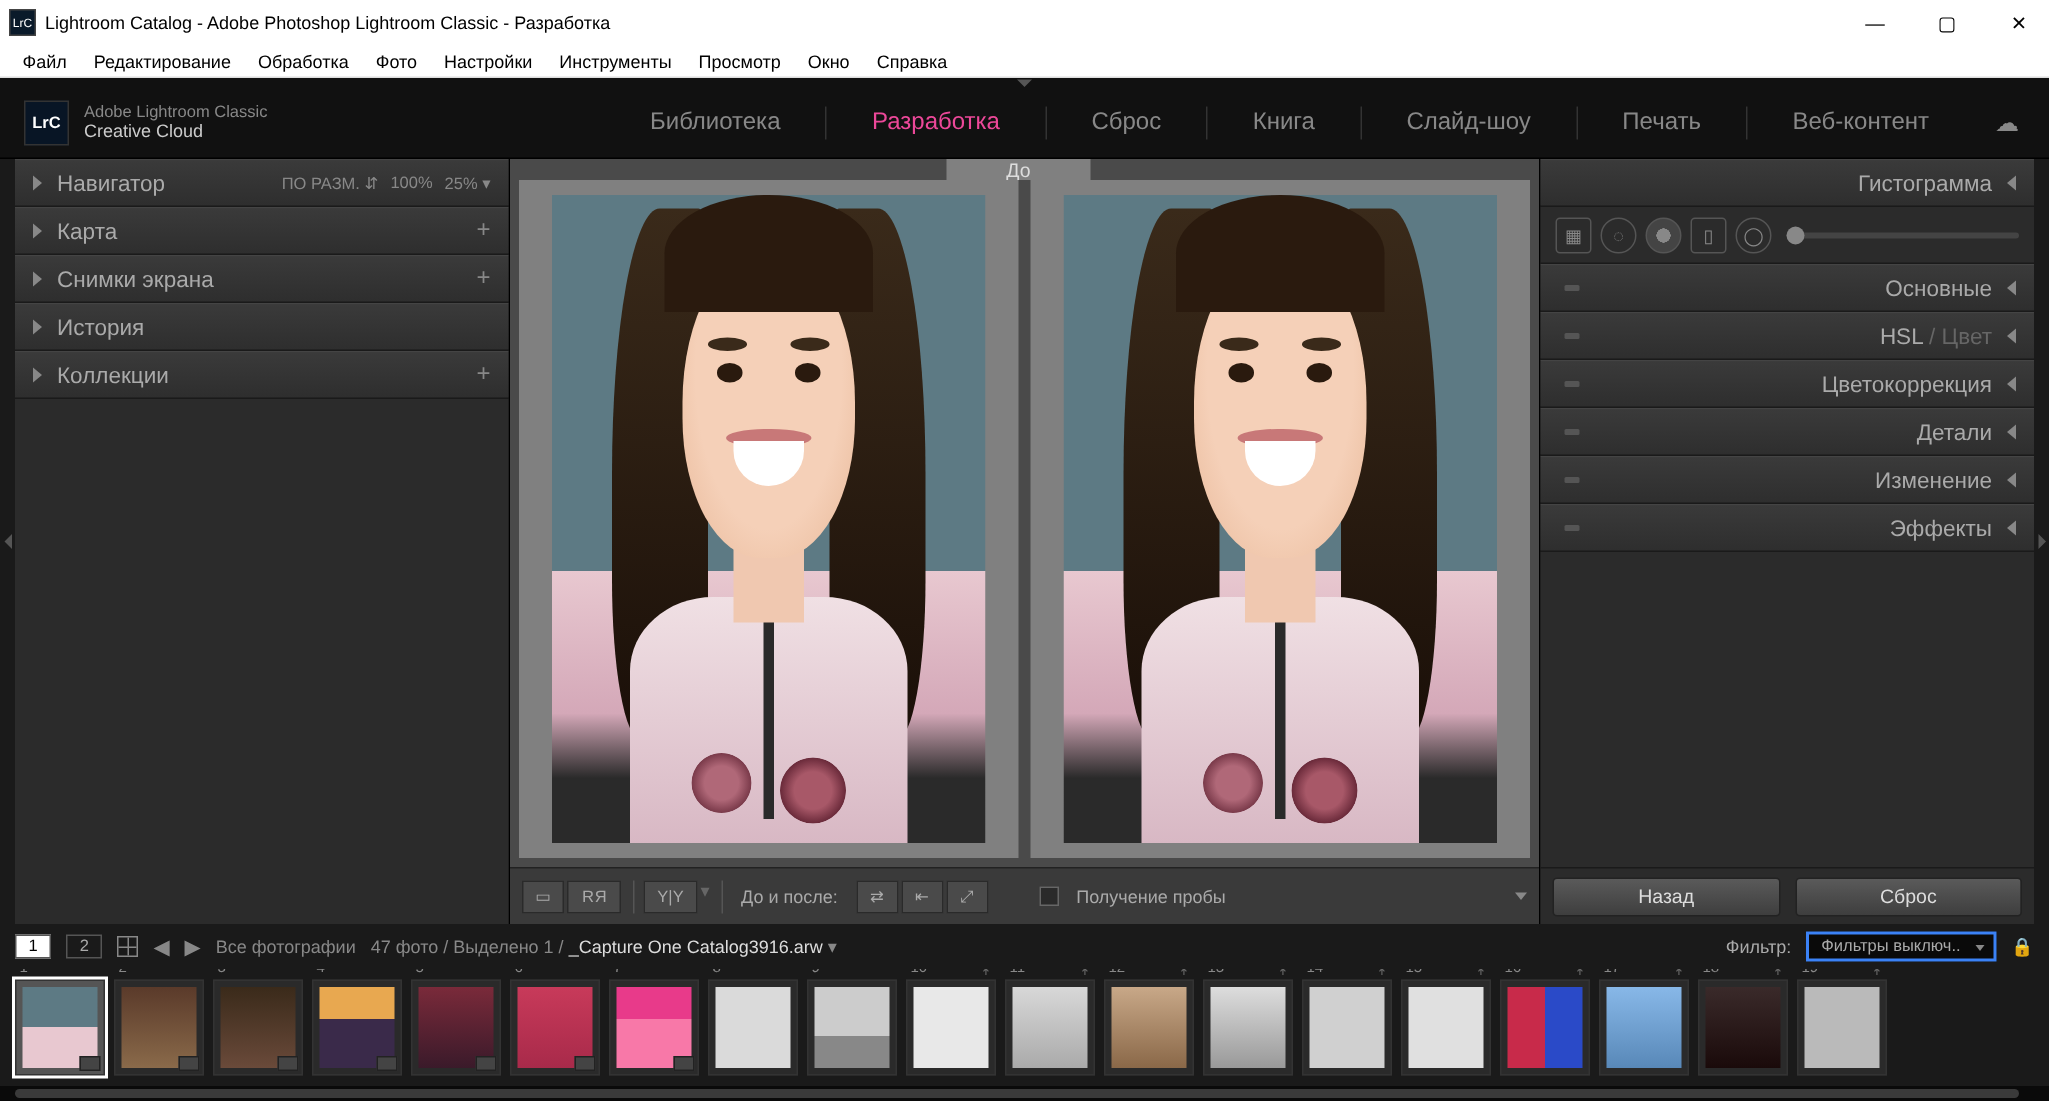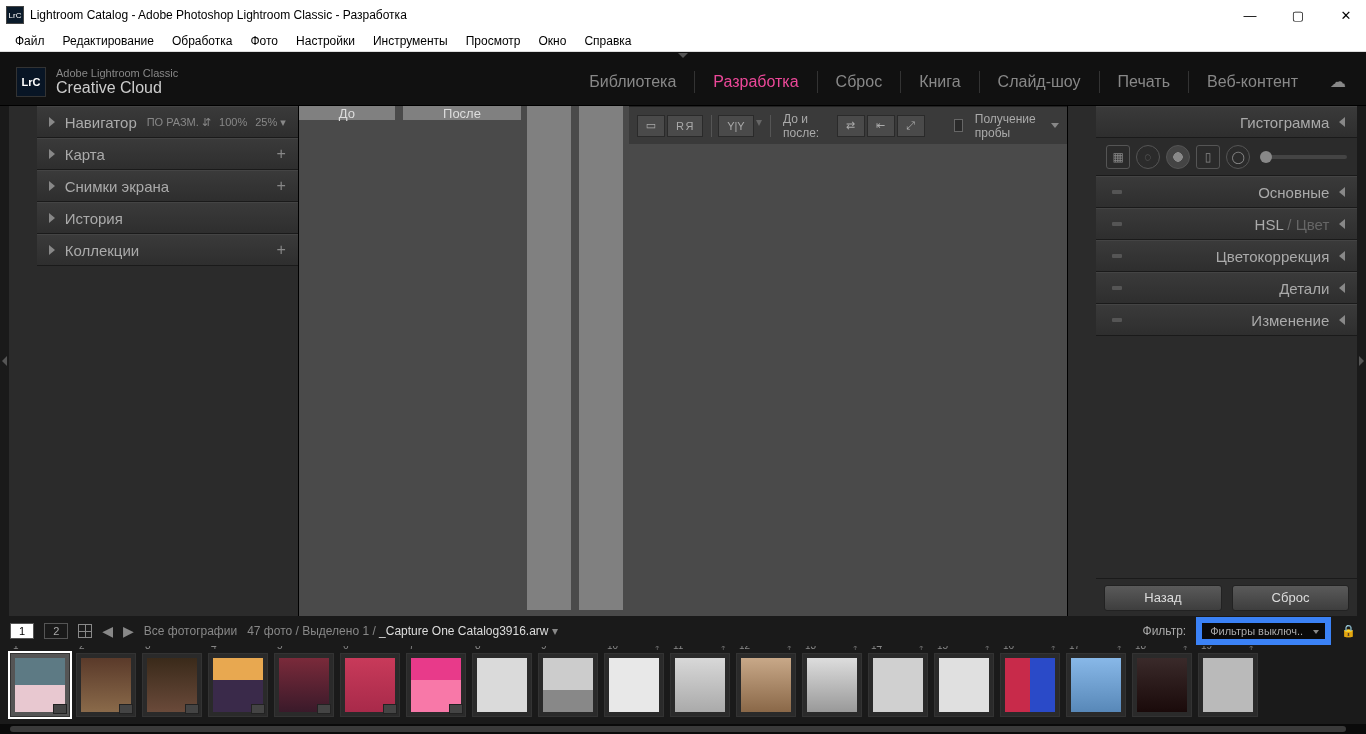--- a/index.html
+++ b/index.html
@@ -10,31 +10,31 @@
   .titlebar .win-controls span { cursor: pointer; width: 24px; text-align: center; }
   .menubar { height: 22px; background: #fff; display: flex; align-items: center; padding: 0 6px; color: #000; font-size: 12px; gap: 0; border-bottom: 1px solid #ddd; }
   .menubar span { padding: 2px 9px; cursor: pointer; }
   .app { background: #1a1a1a; height: calc(734px - 52px); display: flex; flex-direction: column; }
   .moduletop { height: 6px; display: flex; justify-content: center; align-items: center; background: #111; }
   .moduletop .tri { border-left: 5px solid transparent; border-right: 5px solid transparent; border-top: 5px solid #555; }
   .header { height: 48px; background: #111; display: flex; align-items: center; padding: 0 20px 0 16px; border-bottom: 1px solid #000; }
   .logo { width: 30px; height: 30px; background: #081525; border: 1px solid #333; display: flex; align-items: center; justify-content: center; color: #fff; font-size: 11px; font-weight: bold; margin-right: 10px; }
   .brand { font-size: 13px; color: #888; line-height: 1.1; }
   .brand .b1 { font-size: 11px; color: #888; }
-  .brand .b2 { font-size: 16px; color: #ccc; }
-  .modules { margin-left: auto; display: flex; align-items: center; gap: 4px; font-size: 16px; color: #888; }
+  .brand .b2 { font-size: 12px; color: #ccc; }
+  .modules { margin-left: auto; display: flex; align-items: center; gap: 16px; font-size: 16px; color: #888; }
   .modules .mod { padding: 0 14px; cursor: pointer; }
   .modules .sep { width: 1px; height: 22px; background: #333; }
   .modules .active { color: #ec4899; }
   .cloud { margin-left: 14px; color: #888; font-size: 16px; }
   .workspace { flex: 1; display: flex; min-height: 0; }
-  .left-panel, .right-panel { width: 330px; background: #2b2b2b; display: flex; flex-direction: column; padding-left: 28px; }
+  .left-panel, .right-panel { width: 330px; background: #2b2b2b; display: flex; flex-direction: column; }
   .left-panel { border-right: 1px solid #000; }
   .right-panel { border-left: 1px solid #000; }
-  .center { flex: 1; background: #4a4a4a; display: flex; flex-direction: row; }
+  .center { flex: 1; background: #4a4a4a; display: flex; flex-direction: column; }
   .side-collapse { width: 10px; background: #1a1a1a; display: flex; align-items: center; justify-content: center; cursor: pointer; }
   .side-collapse .tri-l { border-top: 5px solid transparent; border-bottom: 5px solid transparent; border-right: 5px solid #555; }
   .side-collapse .tri-r { border-top: 5px solid transparent; border-bottom: 5px solid transparent; border-left: 5px solid #555; }
 
   .panel-header { height: 32px; background: linear-gradient(#3a3a3a,#2e2e2e); display: flex; align-items: center; padding: 0 12px; font-size: 15px; color: #aaa; border-bottom: 1px solid #1a1a1a; border-top: 1px solid #444; }
   .panel-header .tri-r2 { border-top: 5px solid transparent; border-bottom: 5px solid transparent; border-left: 6px solid #888; margin-right: 10px; }
   .panel-header .tri-l2 { border-top: 5px solid transparent; border-bottom: 5px solid transparent; border-right: 6px solid #888; margin-left: 10px; }
   .panel-header.r { justify-content: flex-end; }
   .panel-header .plus { margin-left: auto; color: #888; font-size: 16px; }
   .panel-header .slot { width: 10px; height: 4px; background: #555; margin-right: auto; margin-left: 4px; border-radius: 1px; }
@@ -86,21 +86,21 @@
   .filmstrip-top { height: 30px; background: #1a1a1a; display: flex; align-items: center; padding: 0 10px; gap: 10px; font-size: 12px; color: #aaa; }
   .fs-monitor { padding: 1px 8px; border: 1px solid #555; cursor: pointer; font-size: 11px; }
   .fs-monitor.active { background: #fff; color: #000; }
   .fs-grid-icon { width: 14px; height: 14px; border: 1px solid #888; position: relative; cursor: pointer;}
   .fs-grid-icon::before, .fs-grid-icon::after { content:""; position:absolute; background:#888;}
   .fs-grid-icon::before{left:50%;top:0;bottom:0;width:1px;}
   .fs-grid-icon::after{top:50%;left:0;right:0;height:1px;}
   .fs-nav { color: #888; font-size: 14px; cursor: pointer; }
   .fs-path { color: #888; }
   .fs-path .em { color: #ddd; }
-  .fs-filter-box { background: #0a0a0a; border: 6px solid #3b82f6; padding: 2px 22px 2px 8px; color: #aaa; font-size: 11px; position: relative; cursor: pointer;}
+  .fs-filter-box { background: #0a0a0a; border: 2px solid #3b82f6; padding: 2px 22px 2px 8px; color: #aaa; font-size: 11px; position: relative; cursor: pointer;}
   .fs-filter-box::after{content:"";position:absolute;right:6px;top:7px;border-top:4px solid #888;border-left:3px solid transparent;border-right:3px solid transparent;}
   .fs-lock { color: #888; font-size: 12px; }
 
   .filmstrip { height: 78px; background: #1a1a1a; display: flex; align-items: center; padding: 4px 10px; gap: 6px; overflow: hidden; }
   .thumb { width: 60px; height: 64px; background: #2a2a2a; border: 1px solid #333; position: relative; cursor: pointer; flex-shrink: 0;}
   .thumb.sel { outline: 2px solid #fff; background:#555;}
   .thumb .timg{position:absolute;inset:4px;}
   .thumb .tnum{position:absolute;top:-14px;left:2px;font-size:10px;color:#888;}
   .thumb .tbadge{position:absolute;bottom:2px;right:2px;width:14px;height:10px;background:#444;border:1px solid #222;}
   .thumb .tarrow{position:absolute;top:-12px;right:2px;font-size:9px;color:#666;}
@@ -217,23 +217,20 @@
       </div>
       <div class="panel-body-empty"></div>
     </div>
 
     <div class="center">
       <div style="display:flex;height:14px;background:#4a4a4a;">
         <div style="flex:1;display:flex;justify-content:center;">
             <div class="preview-label-tab">До</div>
           </div>
         <div style="width:8px"></div>
-        <div style="flex:1;display:flex;justify-content:center;">
-            <div class="preview-label-tab">После</div>
-          </div>
       </div>
       <div class="preview-area">
         <div class="preview-pane">
           <div class="photo">
             <div class="photo-bg"></div>
             <div class="hair-l"></div>
               <div class="hair-r"></div>
             <div class="jacket">
                 <div class="flower1"></div>
                 <div class="flower2"></div>
@@ -326,20 +323,25 @@
       <div class="panel-header r">
           <span class="slot"></span>
           <span>Детали</span>
           <div class="tri-l2"></div>
         </div>
       <div class="panel-header r">
           <span class="slot"></span>
           <span>Изменение</span>
           <div class="tri-l2"></div>
         </div>
+      <div class="panel-header r">
+          <span class="slot"></span>
+          <span>Эффекты</span>
+          <div class="tri-l2"></div>
+        </div>
       <div class="panel-body-empty"></div>
       <div class="bottom-buttons">
         <div class="action-btn">Назад</div>
         <div class="action-btn">Сброс</div>
       </div>
     </div>
 
     <div class="side-collapse">
         <div class="tri-r"></div>
       </div>

